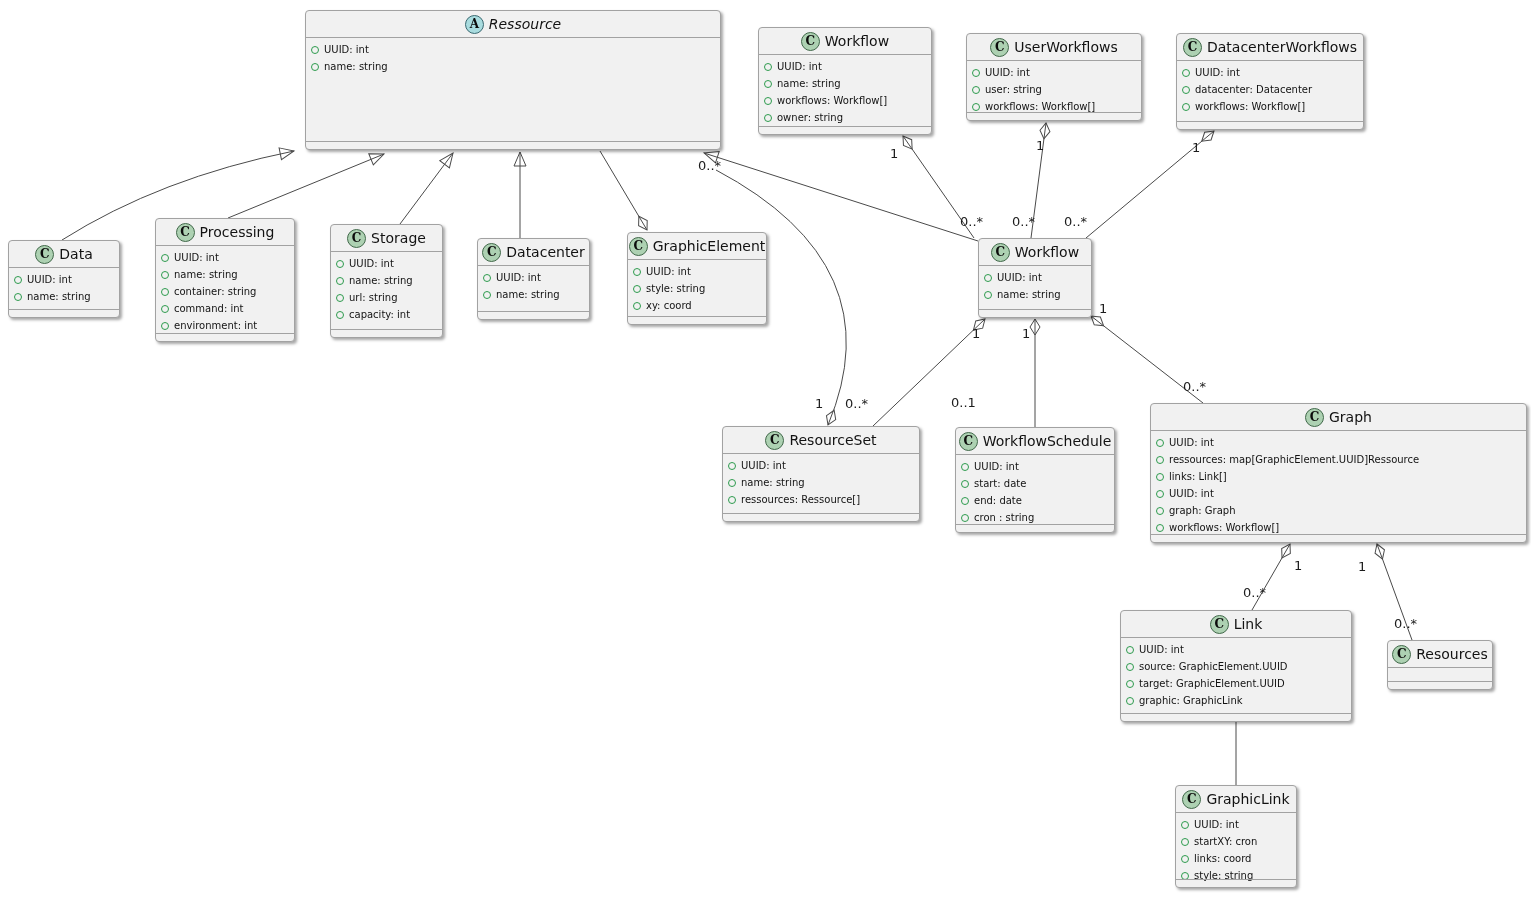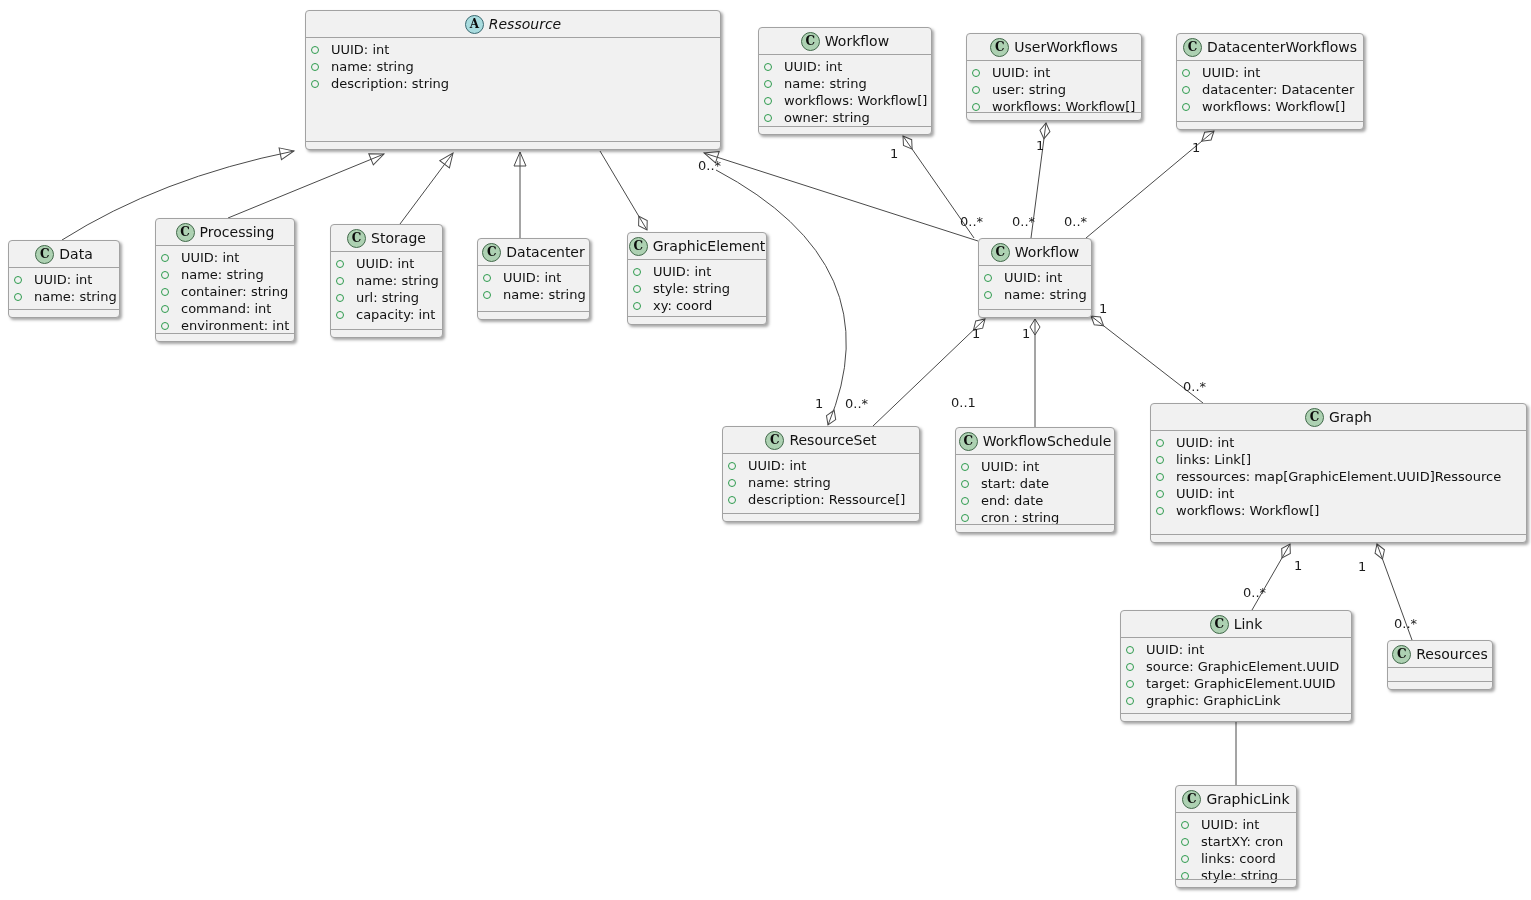--- a/index.html
+++ b/index.html
@@ -22,21 +22,21 @@
   .abstract .uml-name { font-style:italic; }
   .circ {
     width:19px; height:19px; border-radius:50%; flex:0 0 auto;
     background:#ADD1B2; border:1px solid #41694a;
     display:flex; align-items:center; justify-content:center;
     font-family:"DejaVu Serif","Liberation Serif",serif;
     font-size:12px; font-weight:bold; color:#0c0c0c;
   }
   .abstract .circ { background:#A9DCDF; border-color:#3a6a72; }
   .uml-attrs { flex:1 1 auto; padding:3px 6px 2px 5px; min-height:6px; }
-  .attr { display:flex; align-items:center; gap:12px; font-size:13px; color:#121212; line-height:17px; white-space:nowrap; }
+  .attr { display:flex; align-items:center; gap:5px; font-size:10px; color:#121212; line-height:17px; white-space:nowrap; }
   .fic { width:8px; height:8px; border:1px solid #2e9b4e; border-radius:50%; flex:0 0 auto; background:transparent; }
   .uml-footer { flex:0 0 auto; height:8px; border-top:1px solid #a2a2a2; }
   .mult { position:absolute; z-index:3; font-size:13px; color:#1c1c1c; white-space:nowrap; }
 </style>
 </head>
 <body>
 
 <div class="canvas">
 
   <svg class="edges" width="1531" height="900" viewBox="0 0 1531 900" xmlns="http://www.w3.org/2000/svg">
@@ -76,24 +76,20 @@
     </div>
     <div class="uml-attrs">
       <div class="attr">
           <i class="fic"></i>
           <span>UUID: int</span>
         </div>
       <div class="attr">
           <i class="fic"></i>
           <span>name: string</span>
         </div>
-      <div class="attr">
-          <i class="fic"></i>
-          <span>description: string</span>
-        </div>
     </div>
     <div class="uml-footer"></div>
   </div>
 
   <div class="uml-class" style="left:758px;top:27px;width:174px;height:108px">
     <div class="uml-title">
       <span class="circ">C</span>
       <span class="uml-name">Workflow</span>
     </div>
     <div class="uml-attrs">
@@ -302,21 +298,21 @@
       <div class="attr">
           <i class="fic"></i>
           <span>UUID: int</span>
         </div>
       <div class="attr">
           <i class="fic"></i>
           <span>name: string</span>
         </div>
       <div class="attr">
           <i class="fic"></i>
-          <span>description: Ressource[]</span>
+          <span>ressources: Ressource[]</span>
         </div>
     </div>
     <div class="uml-footer"></div>
   </div>
 
   <div class="uml-class" style="left:955px;top:427px;width:160px;height:106px">
     <div class="uml-title">
       <span class="circ">C</span>
       <span class="uml-name">WorkflowSchedule</span>
     </div>
@@ -346,29 +342,33 @@
       <span class="circ">C</span>
       <span class="uml-name">Graph</span>
     </div>
     <div class="uml-attrs">
       <div class="attr">
           <i class="fic"></i>
           <span>UUID: int</span>
         </div>
       <div class="attr">
           <i class="fic"></i>
+          <span>ressources: map[GraphicElement.UUID]Ressource</span>
+        </div>
+      <div class="attr">
+          <i class="fic"></i>
           <span>links: Link[]</span>
         </div>
       <div class="attr">
           <i class="fic"></i>
-          <span>ressources: map[GraphicElement.UUID]Ressource</span>
-        </div>
-      <div class="attr">
-          <i class="fic"></i>
-          <span>UUID: int</span>
+          <span>UUID: int</span>
+        </div>
+      <div class="attr">
+          <i class="fic"></i>
+          <span>graph: Graph</span>
         </div>
       <div class="attr">
           <i class="fic"></i>
           <span>workflows: Workflow[]</span>
         </div>
     </div>
     <div class="uml-footer"></div>
   </div>
 
   <div class="uml-class" style="left:1120px;top:610px;width:232px;height:112px">

